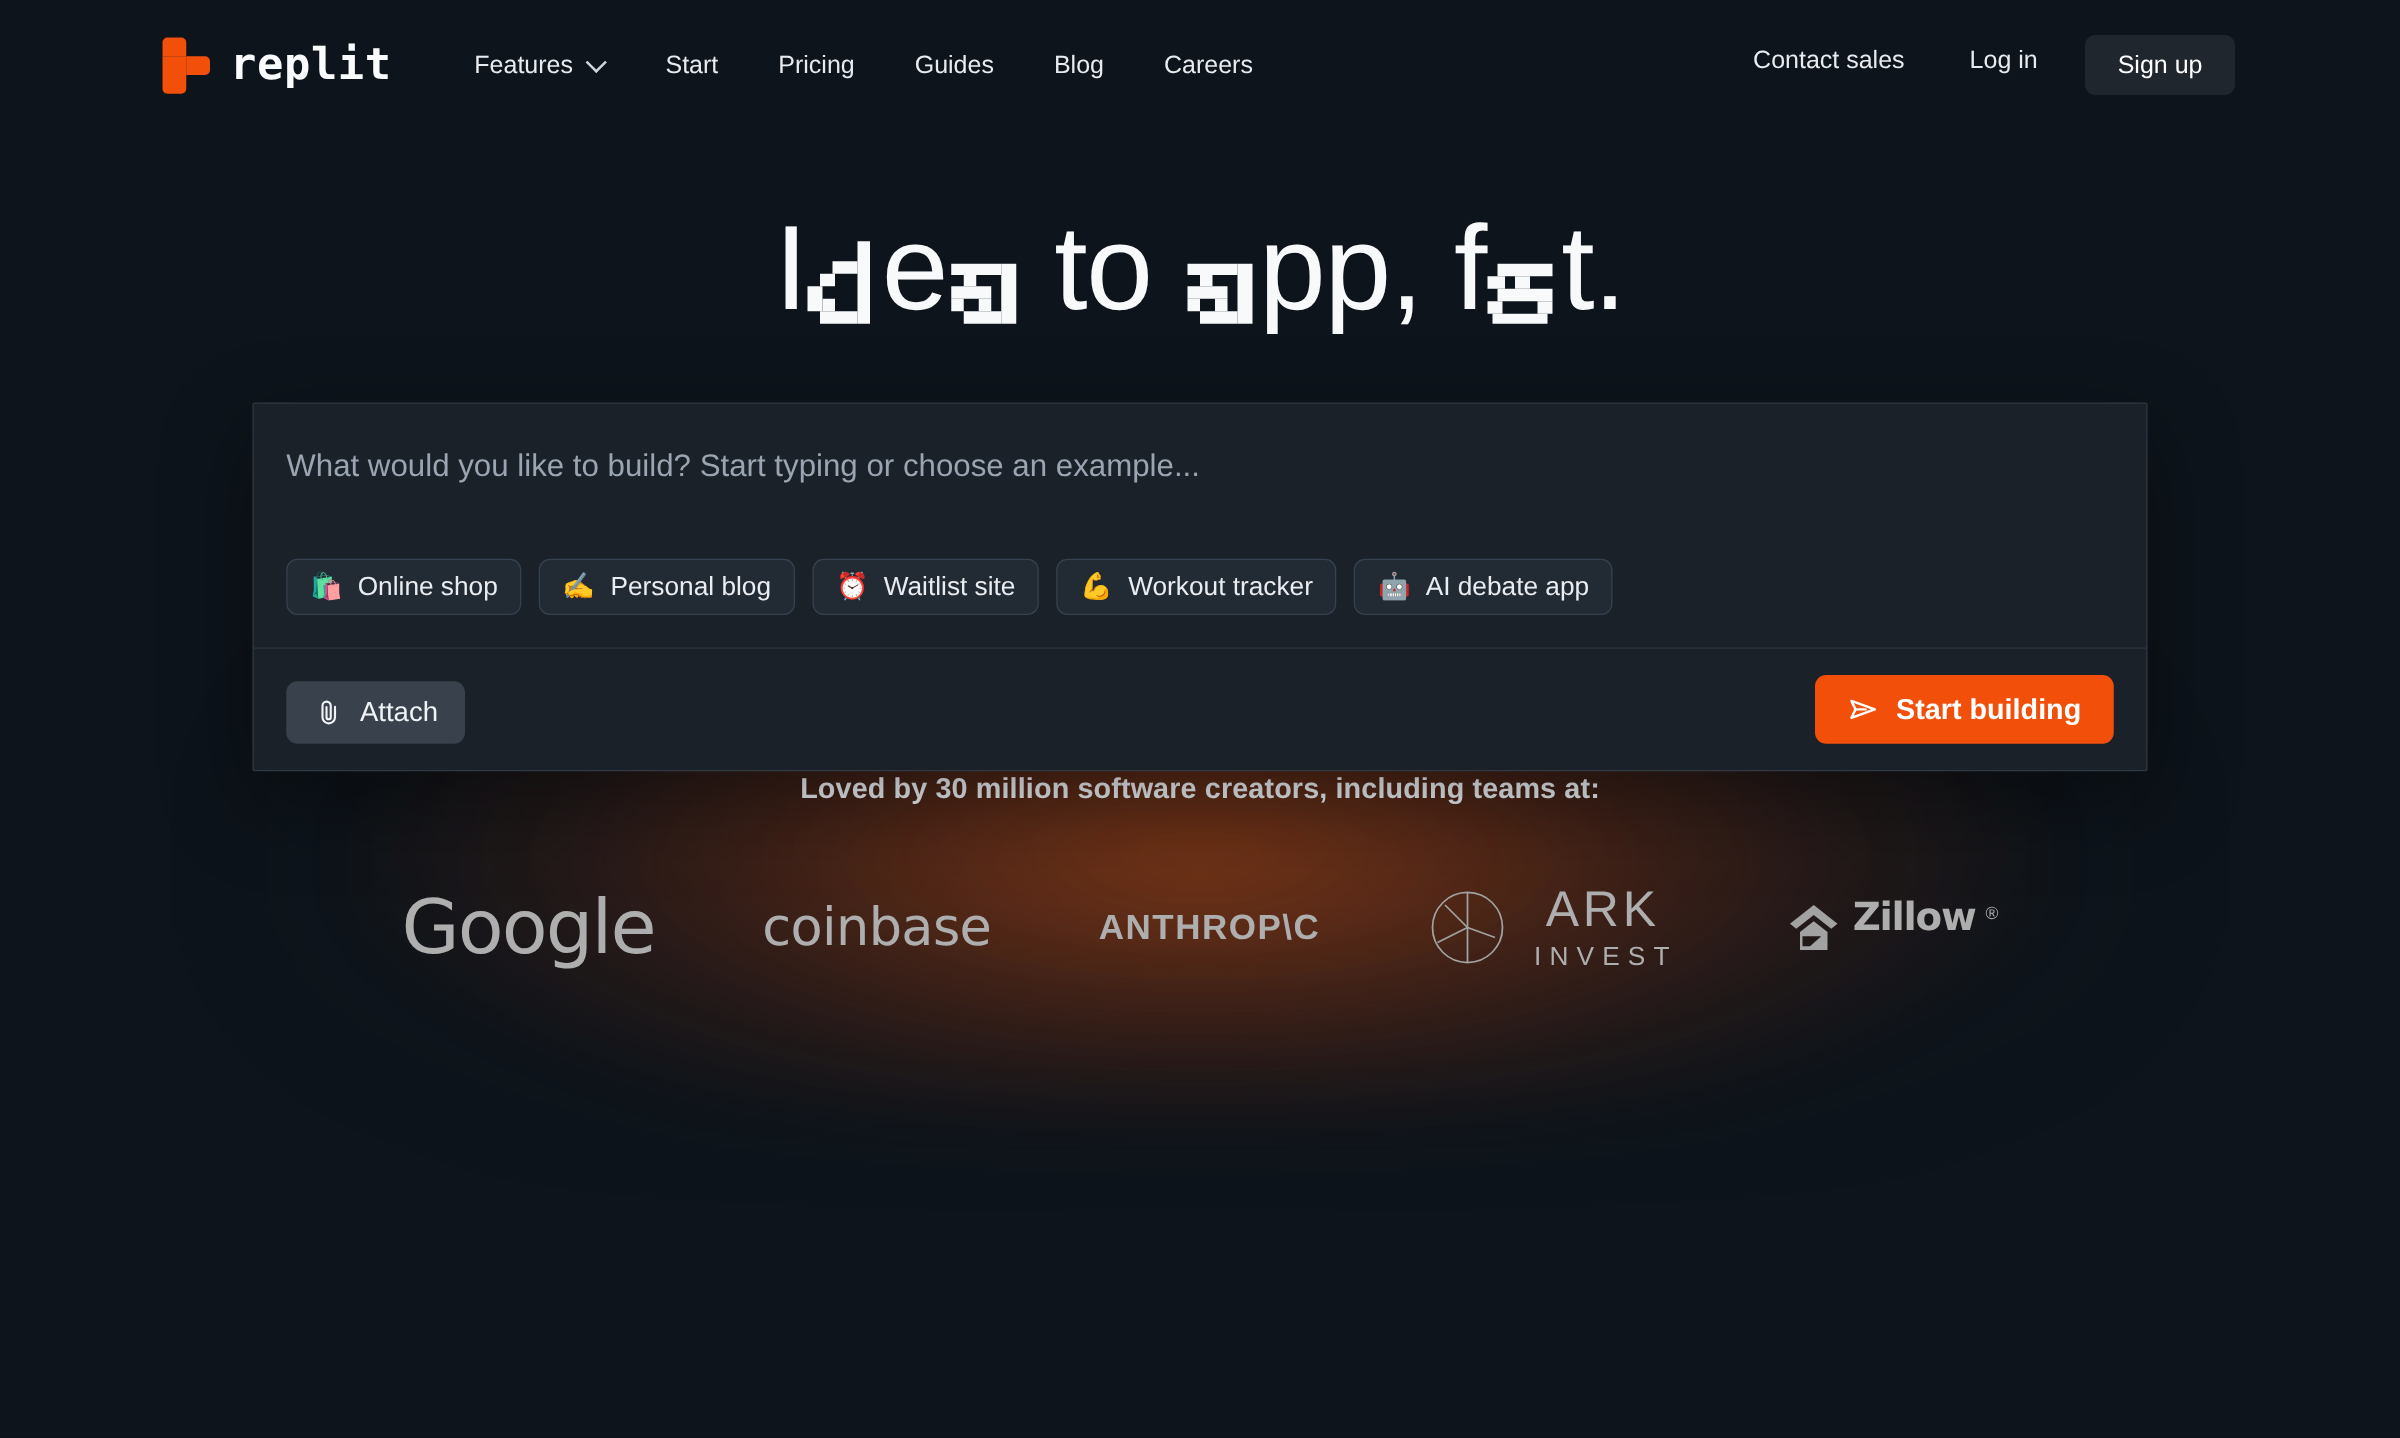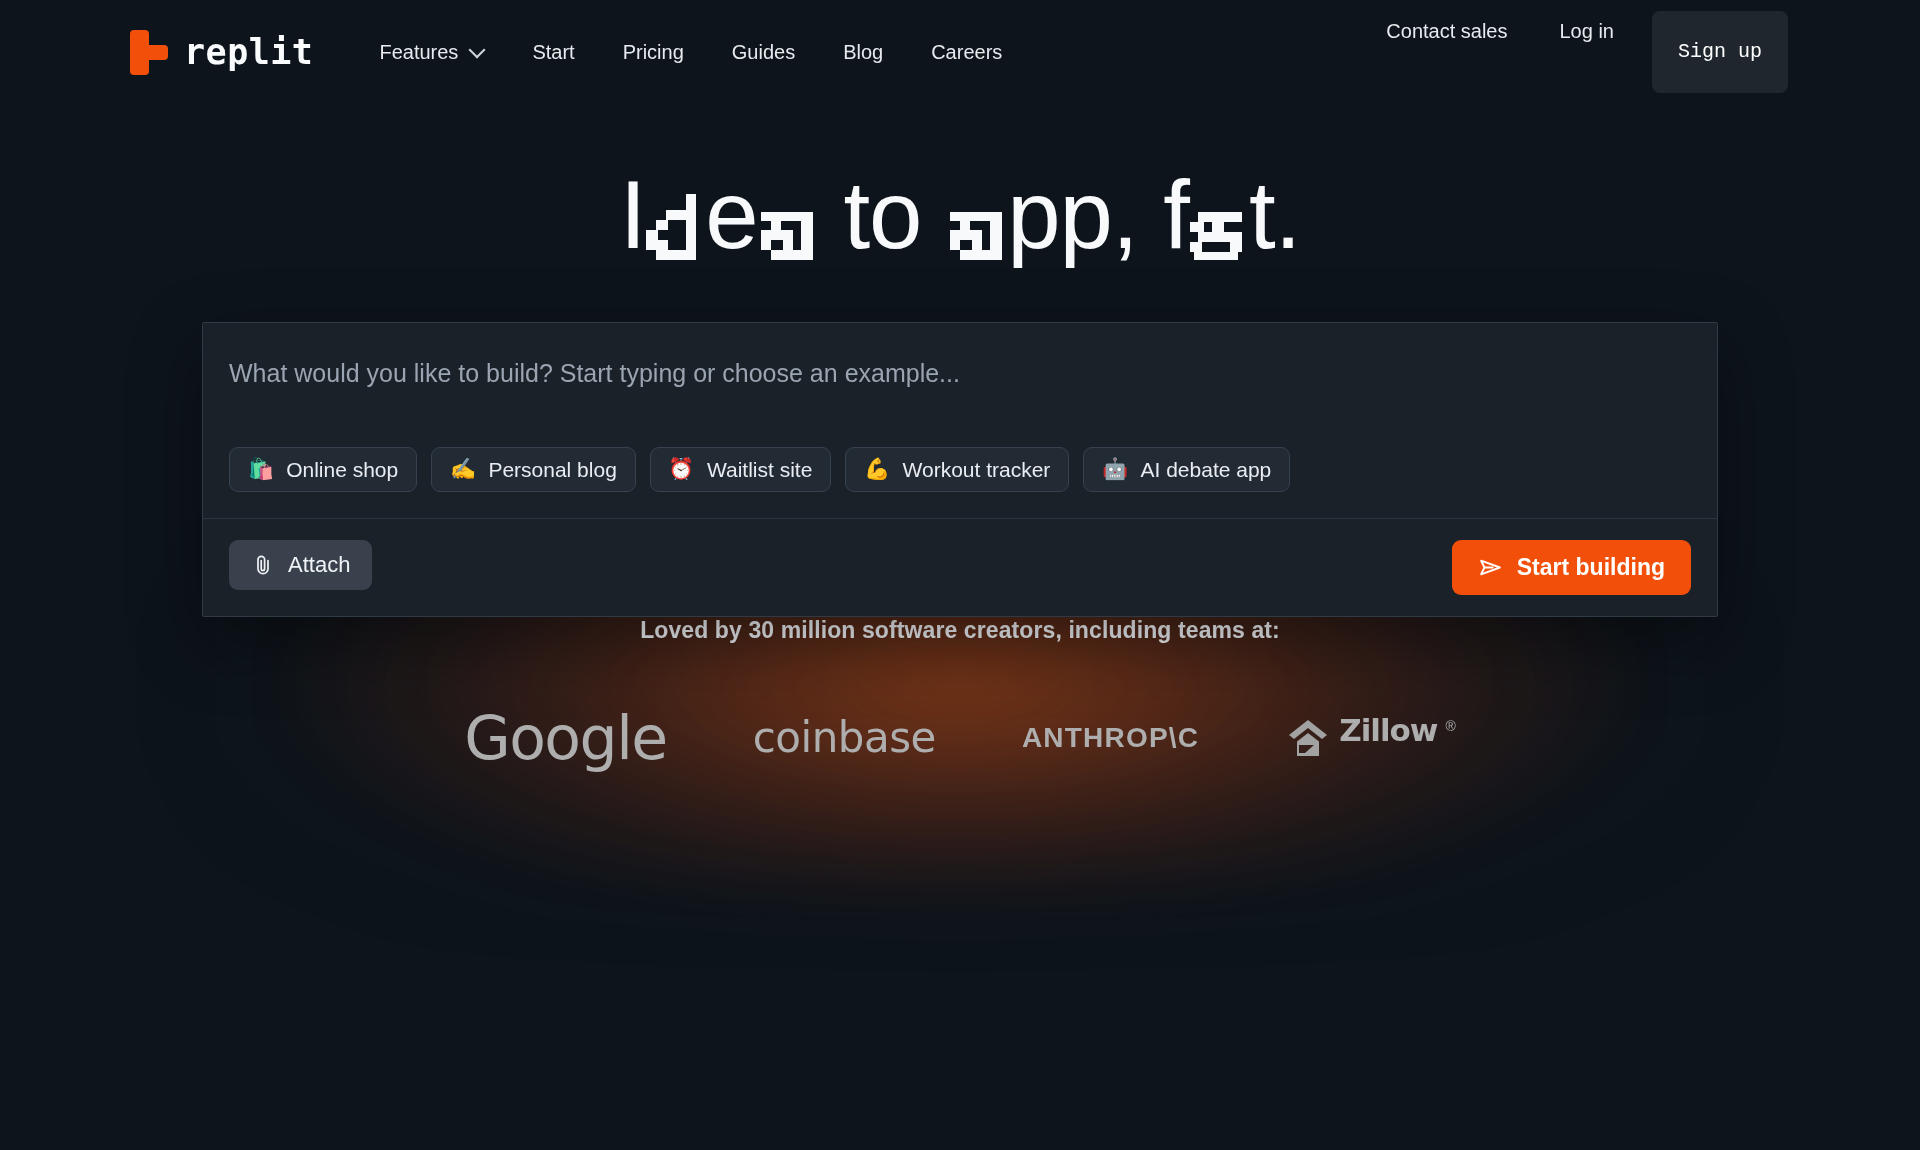--- a/index.html
+++ b/index.html
@@ -112,24 +112,24 @@
     gap: 8px;
   }
   .nav-right .nav-link { padding: 10px 22px; }
 
   .signup-btn {
     font-size: 20px;
     color: #ffffff;
     background: #1f262e;
     border: none;
     border-radius: 8px;
-    padding: 31px 26px;
+    padding: 14px 26px;
     margin-left: 8px;
     cursor: pointer;
-    font-family: Liberation Mono, monospace;
+    font-family: Liberation Sans, sans-serif;
     line-height: 1;
   }
 
   
   .hero {
     position: relative;
     z-index: 10;
     text-align: center;
     padding-top: 62px;
   }
@@ -256,21 +256,21 @@
   .chip .emo {
     font-size: 21px;
     line-height: 1;
     font-family: "DejaVu Sans", sans-serif;
   }
 
   .prompt-bottom {
     border-top: 1px solid #2c353f;
     padding: 21px 26px;
     display: flex;
-    align-items: flex-start;
+    align-items: flex-end;
     gap: 17px;
   }
 
   .attach-btn {
     display: inline-flex;
     align-items: center;
     gap: 13px;
     background: #39424c;
     border: none;
     border-radius: 9px;
@@ -523,20 +523,35 @@
     <div class="proof-title">Loved by 30 million software creators, including teams at:</div>
 
     <div class="logos">
 
       <div class="lg lg-google">Google</div>
 
       <div class="lg lg-coinbase">coinbase</div>
 
       <div class="lg lg-anthropic">ANTHROP\C</div>
 
+      <div class="lg lg-ark">
+        <span class="ico">
+          <svg width="64" height="64" viewBox="0 0 64 64" fill="none" stroke="#9aa3ac" stroke-width="1.4">
+            <circle cx="32" cy="32" r="28"></circle>
+            <path d="M32 4v56"></path>
+            <path d="M32 32 8 44"></path>
+            <path d="M32 32 54 40"></path>
+            <path d="M32 32 14 14"></path>
+          </svg>
+        </span>
+        <span class="ark-text">
+          <span class="ark-top">ARK</span>
+          <span class="ark-bot">INVEST</span>
+        </span>
+      </div>
 
       <div class="lg lg-zillow">
         <span class="ico">
           <svg width="46" height="46" viewBox="0 0 46 46" fill="#9aa3ac">
             <path d="M23 5 4 20l5 4 14-11 14 11 5-4z"></path>
             <path d="M11 27l12-9 12 9v14H11z" fill="none"></path>
             <path d="M12 26.5 23 18l11 8.5V41H12zM14 30v8h6l9-8z" fill="#9aa3ac"></path>
           </svg>
         </span>
         <span class="zillow-word">Zillow</span>

